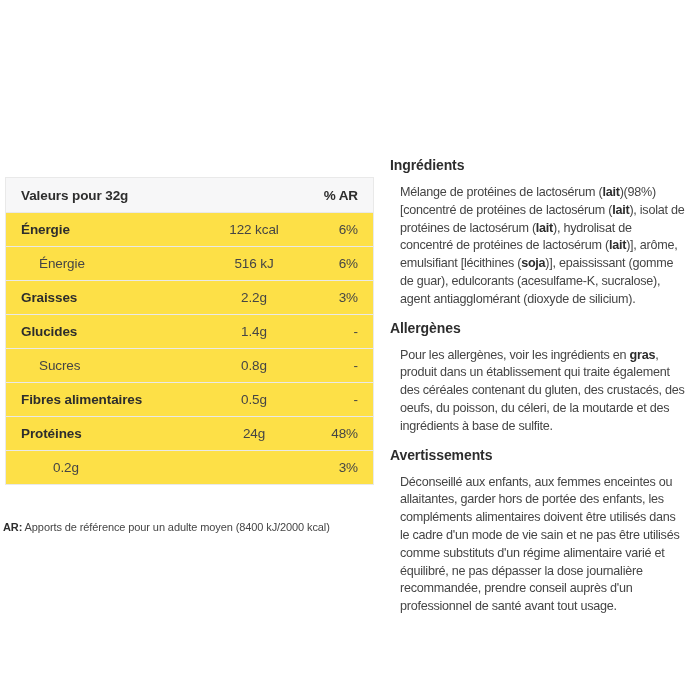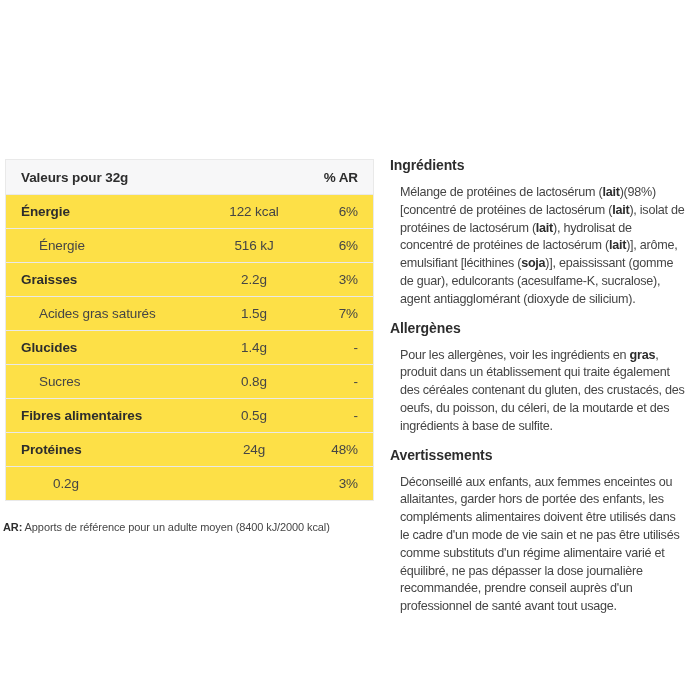--- a/index.html
+++ b/index.html
@@ -12,21 +12,21 @@
   body{
     width:700px;height:700px;background:#ffffff;overflow:hidden;position:relative;
     font-family:"Liberation Sans","DejaVu Sans",sans-serif;
     color:var(--text);
     -webkit-font-smoothing:antialiased;
   }
   .page{position:absolute;inset:0;}
 
   
   .nutrition-table{
-    position:absolute;left:5px;top:159px;width:369px;
+    position:absolute;left:5px;top:177px;width:369px;
     border:1px solid var(--table-border);
     box-sizing:border-box;
     font-size:13.5px;
     letter-spacing:-0.1px;
   }
   .t-row{
     display:flex;align-items:center;
     height:33px;
     border-bottom:1px solid var(--table-border);
     background:#fde047;
@@ -90,25 +90,20 @@
     <div class="t-row sub">
       <span class="cell c-label">Énergie</span>
       <span class="cell c-value">516 kJ</span>
       <span class="cell c-pct">6%</span>
     </div>
     <div class="t-row main">
       <span class="cell c-label">Graisses</span>
       <span class="cell c-value">2.2g</span>
       <span class="cell c-pct">3%</span>
     </div>
-    <div class="t-row sub">
-      <span class="cell c-label">Acides gras saturés</span>
-      <span class="cell c-value">1.5g</span>
-      <span class="cell c-pct">7%</span>
-    </div>
     <div class="t-row main">
       <span class="cell c-label">Glucides</span>
       <span class="cell c-value">1.4g</span>
       <span class="cell c-pct">-</span>
     </div>
     <div class="t-row sub">
       <span class="cell c-label">Sucres</span>
       <span class="cell c-value">0.8g</span>
       <span class="cell c-pct">-</span>
     </div>

